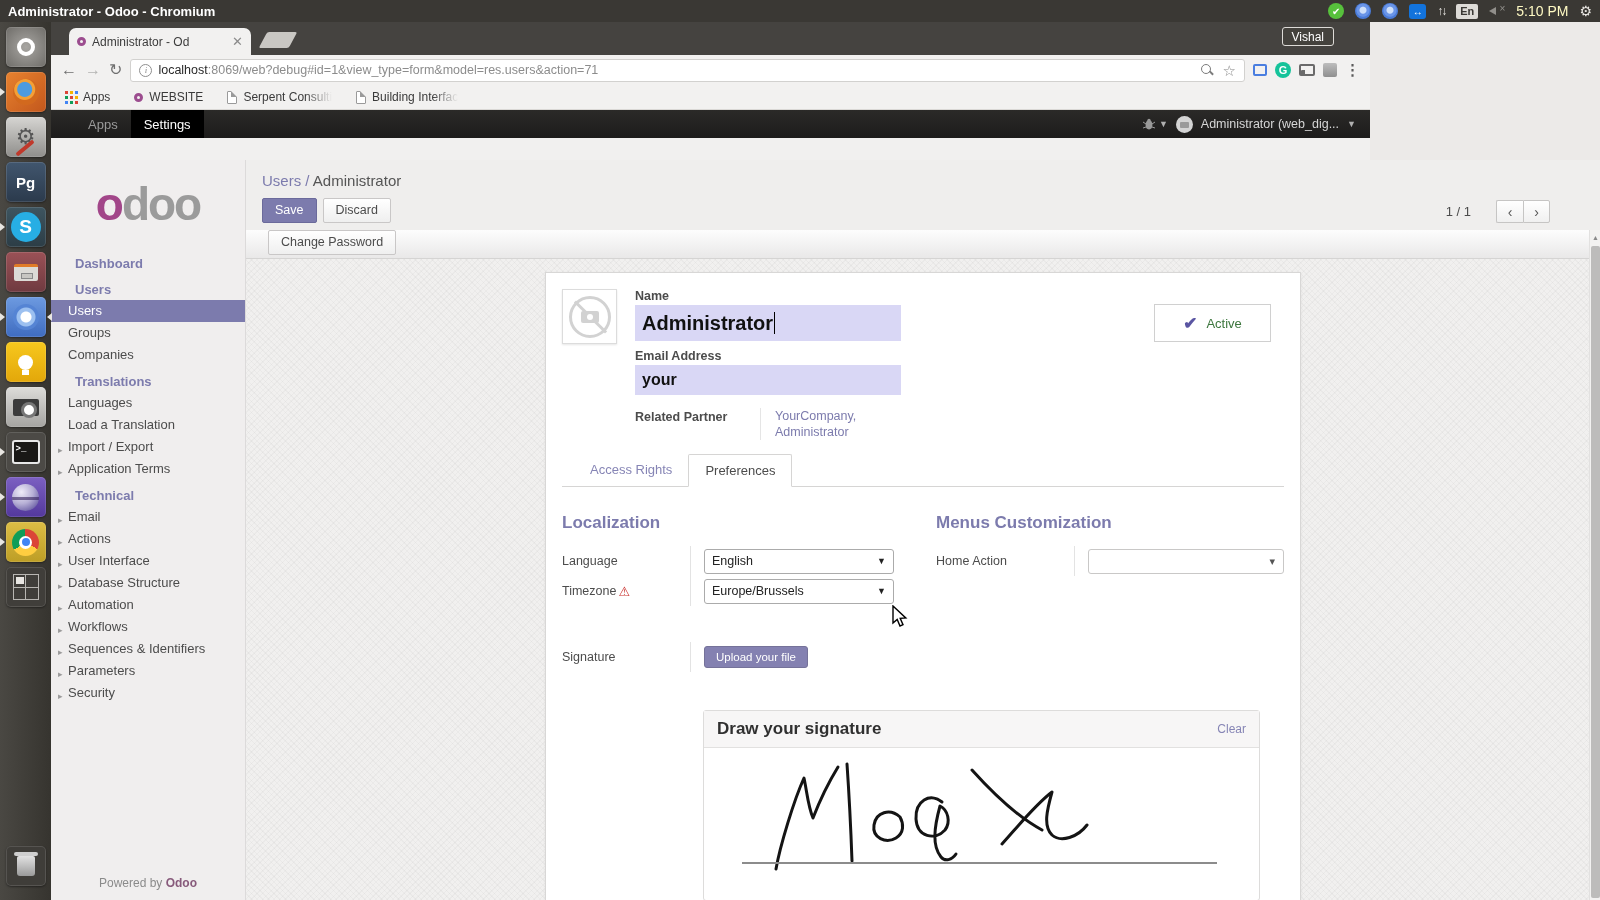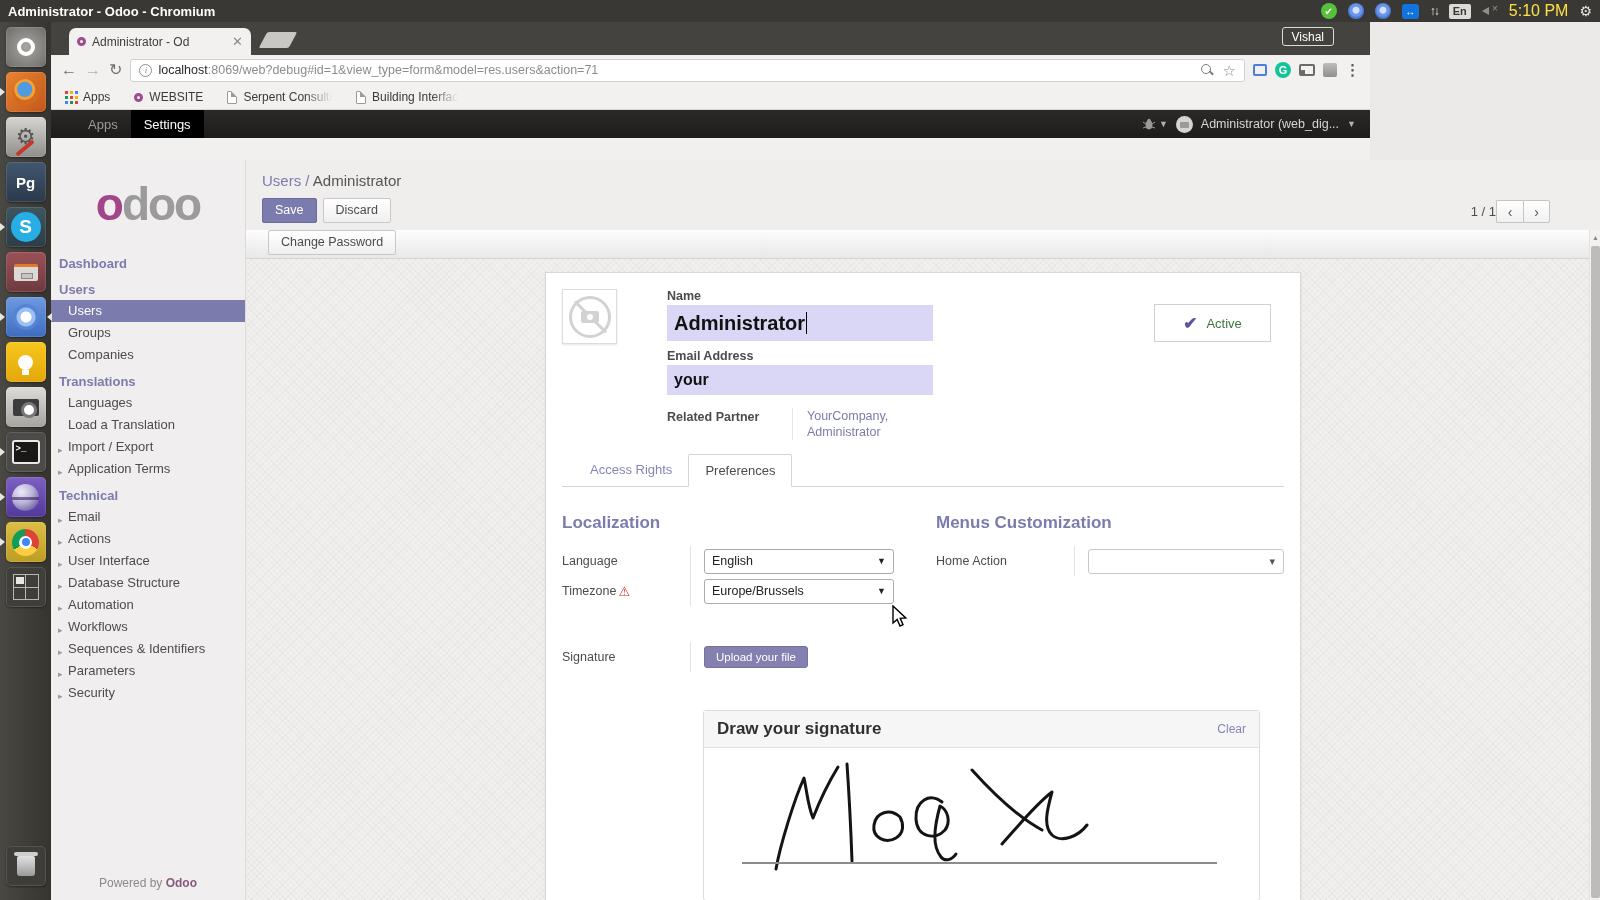--- a/index.html
+++ b/index.html
@@ -11,21 +11,21 @@
   .panel-title{color:#fff;font-size:13px;font-weight:bold}
   .tray{margin-left:auto;display:flex;align-items:center;gap:11px}
   .tray-skype{width:16px;height:16px;border-radius:50%;background:#57c13c;color:#fff;font-size:10px;display:flex;align-items:center;justify-content:center}
   .tray-chr{width:16px;height:16px;border-radius:50%;background:radial-gradient(circle at 50% 45%,#cfe0fa 0 3px,#6a95e8 4px 6px,#4a7bd8 7px)}
   .tray-tv{width:17px;height:15px;border-radius:3px;background:#1273dc;color:#fff;font-size:10px;display:flex;align-items:center;justify-content:center;font-weight:bold}
   .tray-net{color:#e8e6e2;font-size:12px;font-weight:bold;letter-spacing:-2px}
   .kb{background:#dddbd7;color:#3a3834;font-size:11px;font-weight:bold;border-radius:2px;padding:1px 4px;line-height:13px}
   .mute{position:relative;width:16px;height:12px;opacity:.55}
   .mute .spk{position:absolute;left:0;top:2px;width:0;height:0;border-top:4px solid transparent;border-bottom:4px solid transparent;border-right:7px solid #d8d6d2}
   .mute .x{position:absolute;right:0;top:-2px;color:#d8d6d2;font-size:10px}
-  .clock{color:#fde047;font-size:16px}
+  .clock{color:#fef9c3;font-size:14px}
   .gear{color:#e8e6e2;font-size:14px;line-height:14px}
 
   
   .launcher{position:absolute;left:0;top:22px;width:51px;height:878px;background:linear-gradient(90deg,#4a4843,#36342f);display:flex;flex-direction:column;align-items:center;padding-top:5px;z-index:40}
   .li{position:relative;width:40px;height:40px;border-radius:5px;margin-bottom:5px;display:flex;align-items:center;justify-content:center;box-shadow:inset 0 0 0 1px rgba(255,255,255,.12),0 1px 2px rgba(0,0,0,.4);flex-shrink:0}
   .li.running::before{content:'';position:absolute;left:-6px;top:16px;border-top:4px solid transparent;border-bottom:4px solid transparent;border-left:5px solid #e8e6e2}
   .li.focused::after{content:'';position:absolute;right:-6px;top:16px;border-top:4px solid transparent;border-bottom:4px solid transparent;border-right:5px solid #e8e6e2}
   .ic-ubuntu{background:radial-gradient(circle,#a8a6a2,#6e6c68)}
   .ic-ubuntu .ring{width:18px;height:18px;border:4px solid #fff;border-radius:50%}
   .ic-firefox{background:linear-gradient(135deg,#e8822f,#c2571c)}
@@ -108,54 +108,54 @@
   .caret{font-size:9px;color:#b0b0b0}
   .nav-avatar{width:17px;height:17px;border-radius:50%;background:#d4d4d4;position:relative}
   .nav-avatar::after{content:'';position:absolute;left:4px;top:6px;width:9px;height:6px;background:#9a9a9a;border-radius:1px}
   .nav-user{font-size:12.5px;color:#d6d6d6}
 
   
   .omain{position:absolute;left:0;top:138px;width:1549px;height:740px;display:flex}
   .sidebar{width:195px;background:#f0eeee;border-right:1px solid #dcdada;position:relative;flex-shrink:0}
   .logo{height:88px;display:flex;align-items:center;justify-content:center;font-size:46px;font-weight:bold;letter-spacing:-2px;color:#9b9b9b}
   .logo .o1{color:#a24689}
-  .sb-head{font-size:13px;font-weight:bold;color:#7c7bad;padding:8px 8px 3px 8px}
+  .sb-head{font-size:13px;font-weight:bold;color:#7c7bad;padding:8px 8px 3px 24px}
   .sb-item{position:relative;font-size:13px;color:#4c4c4c;padding:3px 8px 3px 17px;line-height:16px}
   .sb-item.active{background:#7c7bad;color:#fff}
   .sb-item .arr{position:absolute;left:7px;top:6px;font-size:9px;color:#9a9a9a}
   .sb-footer{position:absolute;bottom:10px;width:100%;text-align:center;font-size:12px;color:#8a8a8a}
   .sb-footer b{color:#875a7b}
 
   .content{flex:1;display:flex;flex-direction:column;background:#efeeed;position:relative}
   .chead{height:70px;padding:12px 0 0 16px;position:relative}
   .crumb{font-size:15px}
   .crumb .parent{color:#7c7bad}
   .crumb .cur{color:#555}
   .btnrow{margin-top:9px;display:flex;gap:6px}
   .btn{font-size:12.5px;border-radius:2px;padding:4px 12px;line-height:15px}
   .btn-primary{background:#7c7bad;border:1px solid #6b6a9b;color:#fff}
   .btn-default{background:linear-gradient(#fff,#efefef);border:1px solid #c9c7c7;color:#4c4c4c}
-  .pager{position:absolute;right:50px;top:40px;display:flex;align-items:center;gap:0}
+  .pager{position:absolute;right:50px;top:40px;display:flex;align-items:center;gap:25px}
   .pager .pcount{font-size:13px;color:#4c4c4c}
   .pgroup{display:flex}
   .pbtn{width:27px;height:23px;background:linear-gradient(#fff,#f0f0f0);border:1px solid #c6c5c4;color:#555;font-size:14px;display:flex;align-items:center;justify-content:center}
   .pbtn:first-child{border-radius:2px 0 0 2px;border-right:none}
   .pbtn:last-child{border-radius:0 2px 2px 0}
   .strip{height:29px;background:linear-gradient(#fdfdfd,#e9e8e8);border-bottom:1px solid #d5d4d3;padding-left:22px;display:flex;align-items:flex-start;margin-right:11px}
   .formarea{flex:1;overflow:hidden;padding-top:13px;background-color:#f1f0ef;background-image:repeating-linear-gradient(45deg,rgba(110,110,110,.05) 0 1px,transparent 1px 4px),repeating-linear-gradient(135deg,rgba(110,110,110,.05) 0 1px,transparent 1px 4px)}
   .sheet{width:756px;margin:0 auto;min-height:660px;background:#fff;border:1px solid #d8d7d6;box-shadow:0 1px 3px rgba(0,0,0,.06);padding:16px;position:relative}
 
   .row1{display:flex}
   .avatarbox{width:55px;height:55px;background:#fff;border:1px solid #dcdcdc;box-shadow:0 1px 2px rgba(0,0,0,.1);display:flex;align-items:center;justify-content:center;flex-shrink:0}
   .nophoto{position:relative;width:42px;height:42px}
   .nophoto .ring{position:absolute;inset:0;border:3px solid #d2d2d2;border-radius:50%}
   .nophoto .slash{position:absolute;left:20px;top:-1px;width:3px;height:44px;background:#d2d2d2;transform:rotate(-45deg)}
   .nophoto .cam{position:absolute;left:12px;top:15px;width:18px;height:12px;background:#d2d2d2;border-radius:2px}
   .nophoto .cam::after{content:'';position:absolute;left:6px;top:3px;width:6px;height:6px;border-radius:50%;background:#fff}
-  .fields{margin-left:50px;width:268px}
+  .fields{margin-left:18px;width:268px}
   .flab{font-size:12.5px;font-weight:bold;color:#4c4c4c;margin-bottom:2px}
   .field-lav{background:#d9d7f5;padding:0 7px;display:flex;align-items:center}
   .f-name{width:266px;height:36px;font-size:20px;font-weight:bold;color:#111}
   .f-email{width:266px;height:30px;font-size:16px;font-weight:bold;color:#111;margin-bottom:13px}
   .tcaret{display:inline-block;width:1px;height:22px;background:#000;margin-left:1px}
   .prow{display:flex;margin-top:2px}
   .plab{width:125px;font-size:12.5px;font-weight:bold;color:#4c4c4c;flex-shrink:0;padding-top:2px}
   .pval{border-left:1px solid #e5e5e5;padding-left:14px;font-size:12.5px;color:#7c7bad;line-height:16px}
   .activebox{margin-left:auto;margin-right:13px;width:117px;height:38px;border:1px solid #d0d0d0;background:#fff;display:flex;align-items:center;justify-content:center;gap:9px;margin-top:15px}
   .activebox .chk{color:#5a55a2;font-size:17px;font-weight:bold}

